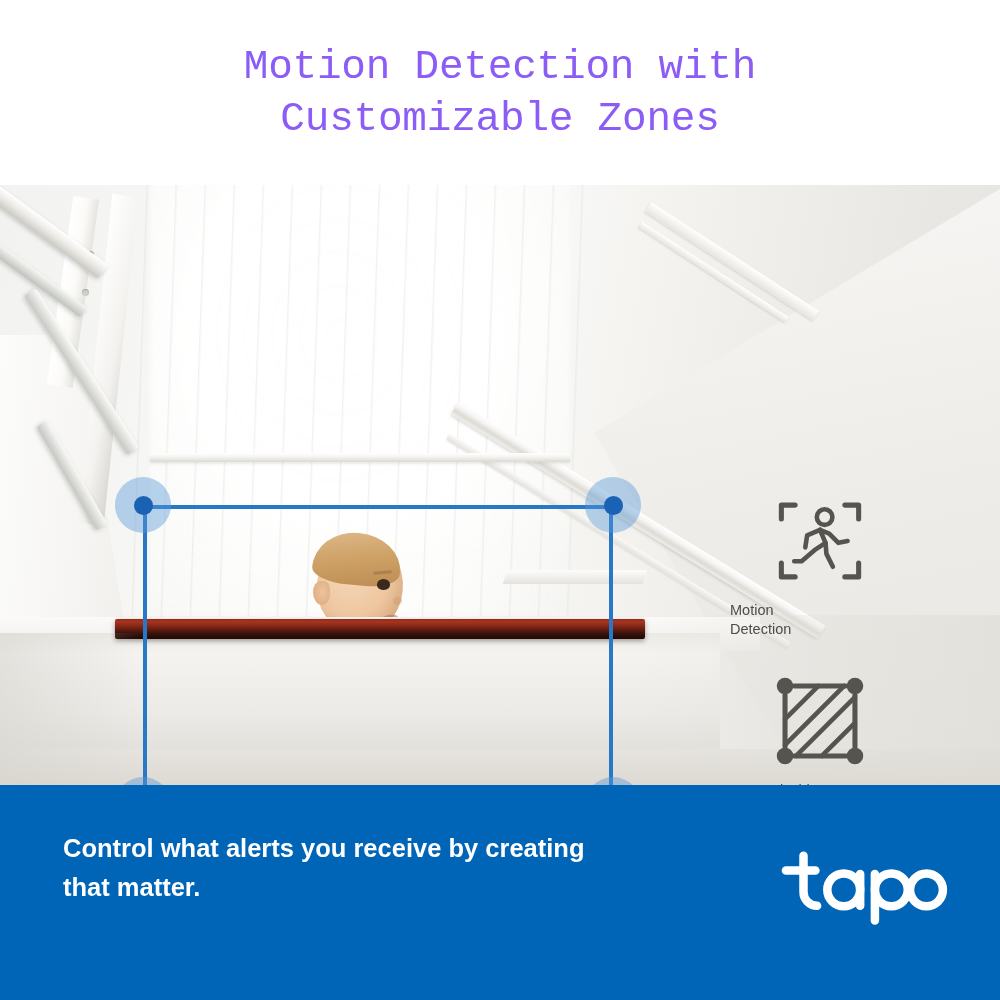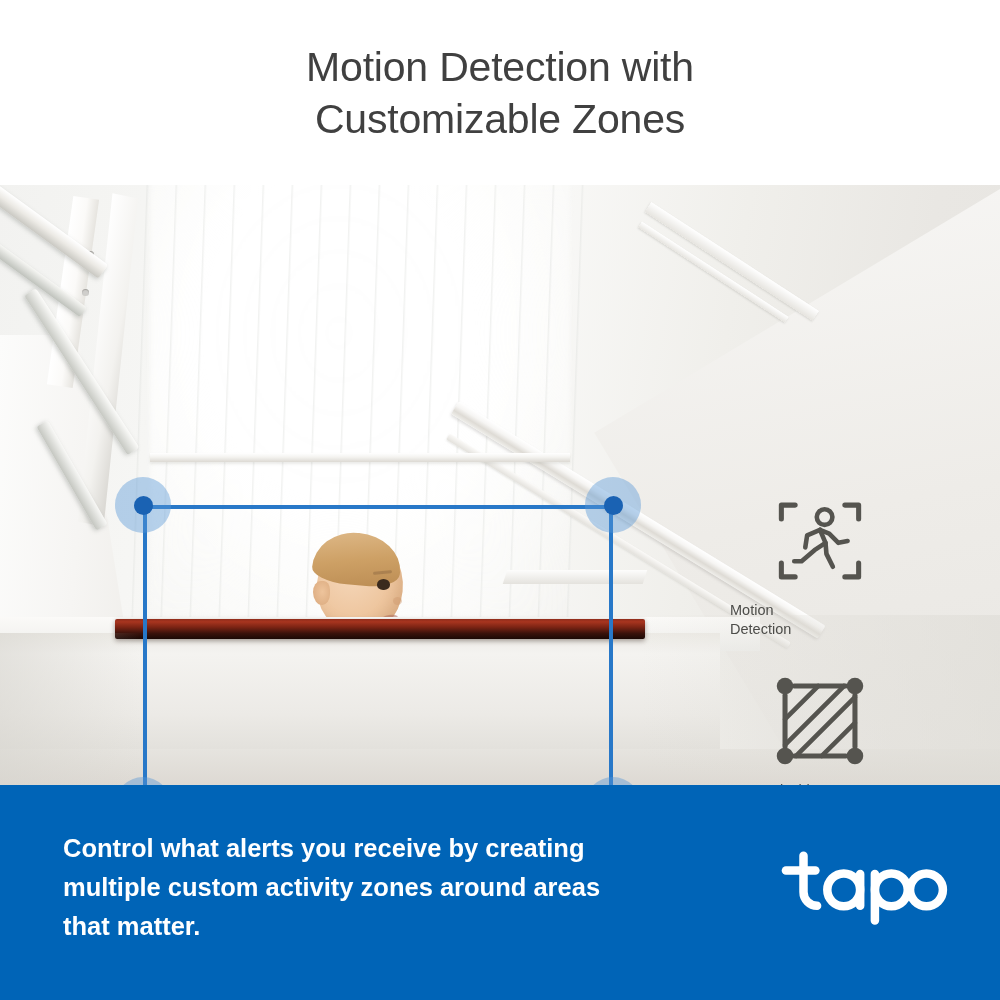--- a/index.html
+++ b/index.html
@@ -21,23 +21,24 @@
     position:absolute; left:0; top:0;
     width:1000px; height:185px;
     background:#ffffff;
     display:flex; flex-direction:column;
     align-items:center; justify-content:center;
   }
   .header-title {
     font-size:41px;
     line-height:52px;
     font-weight:400;
-    color:#404040;
+    color:#8b5cf6;
     text-align:center;
     letter-spacing:-0.2px;
+    font-family:Liberation Mono, monospace;
   }
   .header-title .l2 { display:block; }
 
   
   .stage {
     position:absolute; left:0; top:185px;
     width:1000px; height:600px;
     overflow:hidden;
     background:#e8e6e2;
   }
@@ -467,21 +468,20 @@
 
         </div>
       </div>
 
     </div>
   </div>
 
   <div class="band">
     <div class="band-copy">
       <span class="l">Control what alerts you receive by creating</span>
-      <span class="l">multiple custom activity zones around areas</span>
       <span class="l">that matter.</span>
     </div>
 
     <svg class="logo" viewBox="0 0 300 130">
       <g fill="none" stroke="#ffffff" stroke-width="15" stroke-linecap="round">
 
         <path d="M14 36 H66"></path>
         <path d="M45 10 V74 a24 24 0 0 0 24 24"></path>
 
         <circle cx="116" cy="70" r="29"></circle>

